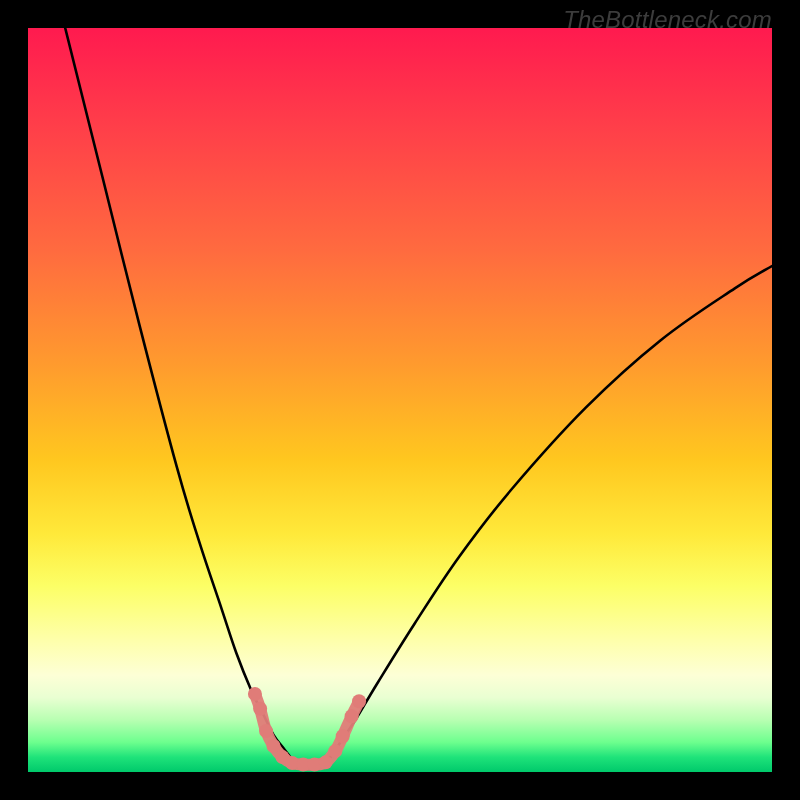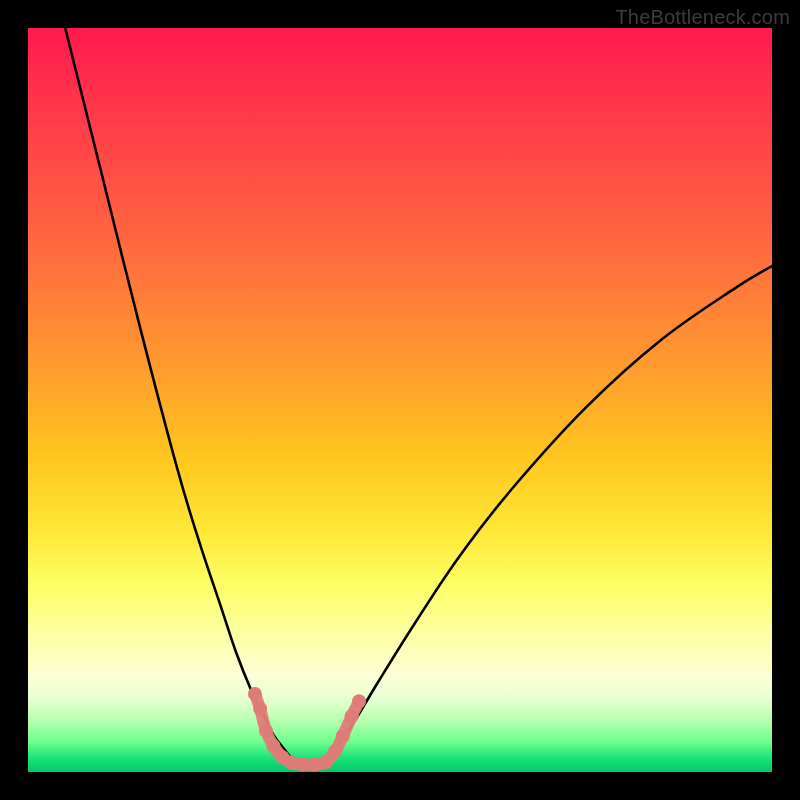--- a/index.html
+++ b/index.html
@@ -37,26 +37,27 @@
       #e9ffd2 90%,
       #b8ffb2 93%,
       #6dff8e 96%,
       #1fe37a 98%,
       #00c96b 100%
     );
   }
   .watermark {
     position: absolute;
     top: 6px;
-    right: 10px;
+    right: 28px;
     color: #3c3c3c;
-    font-size: 20px;
+    font-size: 24px;
     font-weight: 500;
     letter-spacing: 0.2px;
     user-select: none;
+    font-style: italic;
   }
   svg.curves {
     position: absolute;
     inset: 0;
     width: 100%;
     height: 100%;
   }
 </style>
 </head>
 <body>

